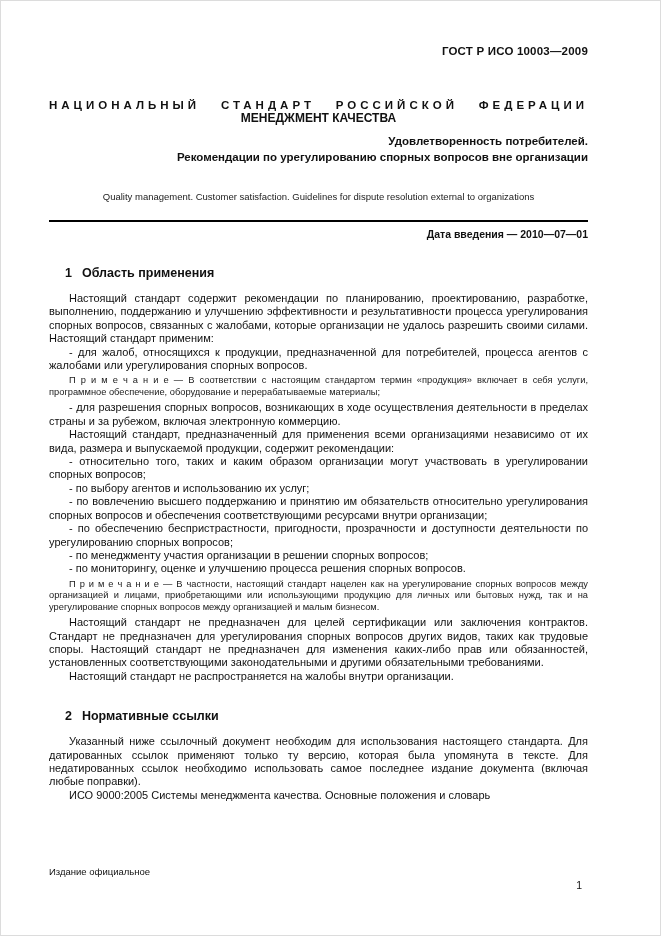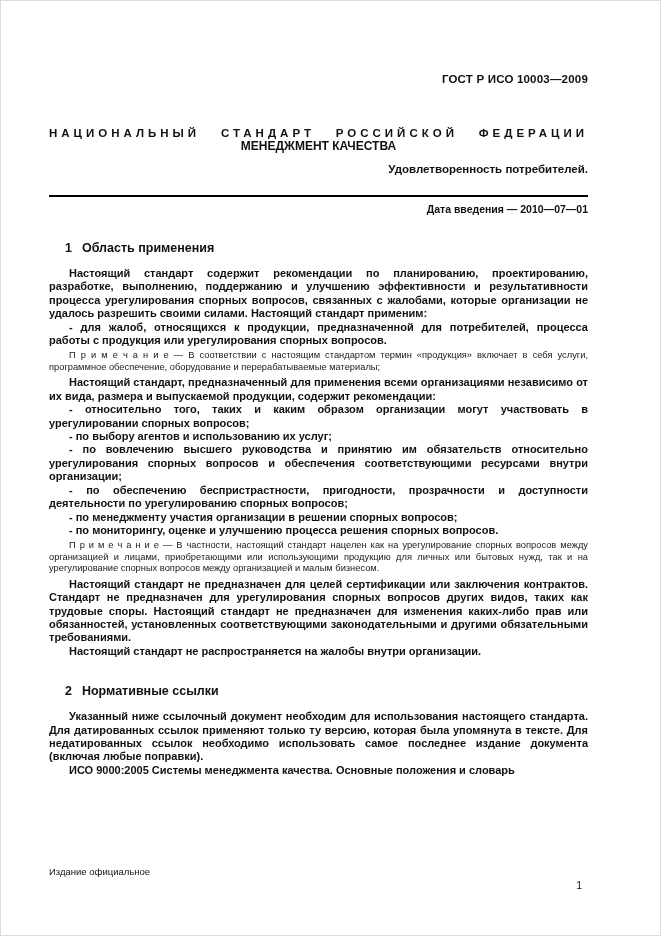--- a/index.html
+++ b/index.html
@@ -8,21 +8,21 @@
     background: #f2f2f2;
   }
   .page {
     position: relative;
     width: 661px;
     height: 936px;
     margin: 0 auto;
     background: #ffffff;
     border: 1px solid #dcdcdc;
     box-sizing: border-box;
-    padding: 72px 72px 0 48px;
+    padding: 44px 72px 0 48px;
     font-family: "Liberation Sans", sans-serif;
     color: #111111;
     overflow: hidden;
   }
   .doc-code {
     text-align: right;
     font-weight: bold;
     font-size: 11.5px;
     letter-spacing: 0.2px;
   }
@@ -74,21 +74,20 @@
   }
   .sec-num {
     margin-right: 10px;
   }
   .para {
     margin: 0;
     font-size: 11px;
     line-height: 13.4px;
     text-align: justify;
     text-indent: 20px;
-    font-weight: bold;
   }
   .note {
     margin: 3px 0;
     font-size: 9.3px;
     line-height: 11.5px;
     text-align: justify;
     text-indent: 20px;
     color: #1a1a1a;
   }
   .footer-left {
@@ -111,38 +110,41 @@
 <div class="page">
 
   <div class="doc-code">ГОСТ Р ИСО 10003—2009</div>
 
   <div class="nat-std">НАЦИОНАЛЬНЫЙ СТАНДАРТ РОССИЙСКОЙ ФЕДЕРАЦИИ</div>
 
   <div class="title-main">МЕНЕДЖМЕНТ КАЧЕСТВА</div>
 
   <div class="subtitle">
     <div>Удовлетворенность потребителей.</div>
+    <div>Рекомендации по урегулированию спорных вопросов вне организации</div>
   </div>
 
+  <div class="title-en">Quality management. Customer satisfaction. Guidelines for dispute resolution external to organizations</div>
 
   <hr class="rule">
 
   <div class="date-intro">Дата введения — 2010—07—01</div>
 
   <section>
     <h2 class="section-heading">
       <span class="sec-num">1</span><span>Область применения</span>
     </h2>
     <p class="para">Настоящий стандарт содержит рекомендации по планированию, проектированию, разработке, выполнению, поддержанию и улучшению эффективности и результативности процесса урегулирования спорных вопросов, связанных с жалобами, которые организации не удалось разрешить своими силами. Настоящий стандарт применим:</p>
-    <p class="para">- для жалоб, относящихся к продукции, предназначенной для потребителей, процесса работы с продукция или урегулирования спорных вопросов.</p>
+    <p class="para">- для жалоб, относящихся к продукции, предназначенной для потребителей, процесса агентов с жалобами или урегулирования спорных вопросов.</p>
     <p class="note">П р и м е ч а н и е — В соответствии с настоящим стандартом термин «продукция» включает в себя услуги, программное обеспечение, оборудование и перерабатываемые материалы;</p>
+    <p class="para">- для разрешения спорных вопросов, возникающих в ходе осуществления деятельности в пределах страны и за рубежом, включая электронную коммерцию.</p>
     <p class="para">Настоящий стандарт, предназначенный для применения всеми организациями независимо от их вида, размера и выпускаемой продукции, содержит рекомендации:</p>
     <p class="para">- относительно того, таких и каким образом организации могут участвовать в урегулировании спорных вопросов;</p>
     <p class="para">- по выбору агентов и использованию их услуг;</p>
-    <p class="para">- по вовлечению высшего руководства и принятию им обязательств относительно урегулирования спорных вопросов и обеспечения соответствующими ресурсами внутри организации;</p>
+    <p class="para">- по вовлечению высшего поддержанию и принятию им обязательств относительно урегулирования спорных вопросов и обеспечения соответствующими ресурсами внутри организации;</p>
     <p class="para">- по обеспечению беспристрастности, пригодности, прозрачности и доступности деятельности по урегулированию спорных вопросов;</p>
     <p class="para">- по менеджменту участия организации в решении спорных вопросов;</p>
     <p class="para">- по мониторингу, оценке и улучшению процесса решения спорных вопросов.</p>
     <p class="note">П р и м е ч а н и е — В частности, настоящий стандарт нацелен как на урегулирование спорных вопросов между организацией и лицами, приобретающими или использующими продукцию для личных или бытовых нужд, так и на урегулирование спорных вопросов между организацией и малым бизнесом.</p>
     <p class="para">Настоящий стандарт не предназначен для целей сертификации или заключения контрактов. Стандарт не предназначен для урегулирования спорных вопросов других видов, таких как трудовые споры. Настоящий стандарт не предназначен для изменения каких-либо прав или обязанностей, установленных соответствующими законодательными и другими обязательными требованиями.</p>
     <p class="para">Настоящий стандарт не распространяется на жалобы внутри организации.</p>
   </section>
 
   <section>
     <h2 class="section-heading">

